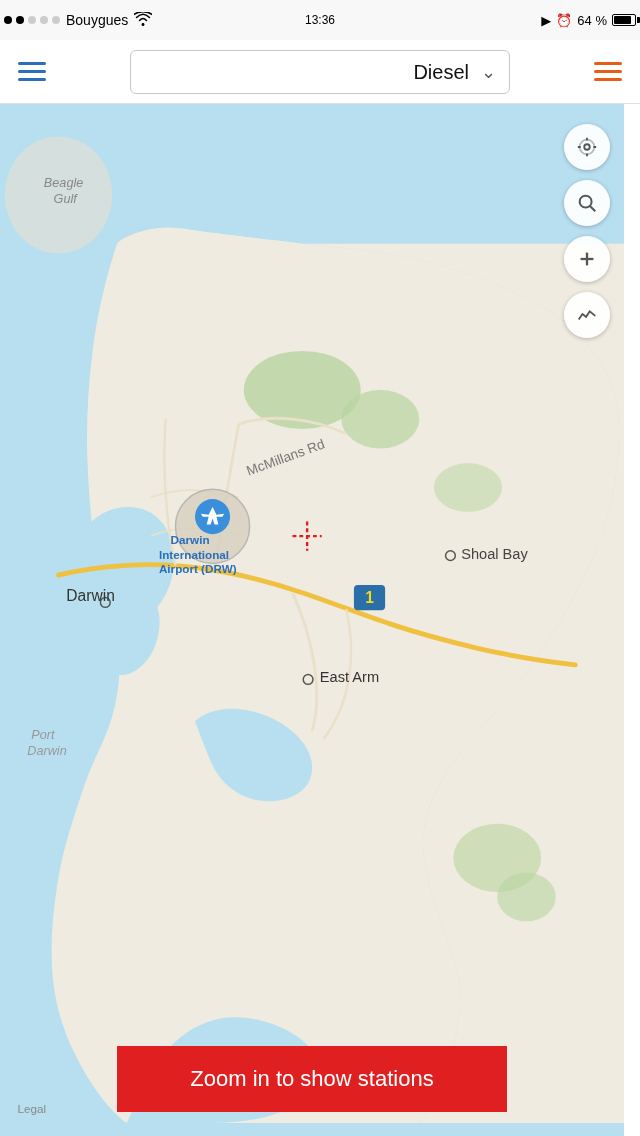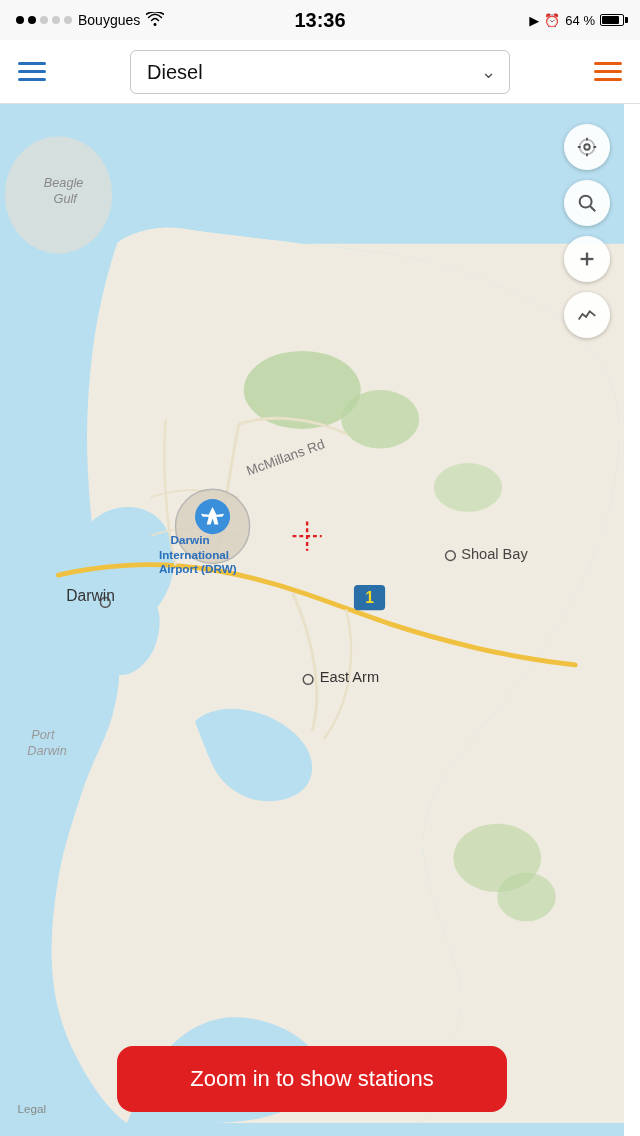--- a/index.html
+++ b/index.html
@@ -7,21 +7,21 @@
     body { width: 640px; height: 1136px; overflow: hidden; font-family: -apple-system, 'Helvetica Neue', Arial, sans-serif; position: relative; background: #fff; }
 
     
     .status-bar {
       width: 640px;
       height: 40px;
       background: #f8f8f8;
       display: flex;
       align-items: center;
       justify-content: space-between;
-      padding: 0 16px;
+      padding: 0 4px;
       position: relative;
       z-index: 100;
     }
     .status-left {
       display: flex;
       align-items: center;
       gap: 6px;
       font-size: 14px;
       font-weight: 500;
     }
@@ -32,21 +32,21 @@
     }
     .dot {
       width: 8px;
       height: 8px;
       border-radius: 50%;
     }
     .dot.filled { background: #000; }
     .dot.empty { background: #ccc; }
     .wifi-icon { font-size: 14px; }
     .carrier { font-size: 14px; font-weight: 500; }
-    .status-center { font-size: 20px; font-weight: 700; position: absolute; left: 50%; transform: translateX(-50%); }
+    .status-center { font-size: 12px; font-weight: 400; position: absolute; left: 50%; transform: translateX(-50%); }
     .status-right {
       display: flex;
       align-items: center;
       gap: 5px;
       font-size: 13px;
     }
     .battery-container {
       display: flex;
       align-items: center;
       gap: 3px;
@@ -120,20 +120,21 @@
       height: 44px;
       border: 1.5px solid #c8c8c8;
       border-radius: 6px;
       background: #fff;
       font-size: 20px;
       padding: 0 40px 0 16px;
       appearance: none;
       -webkit-appearance: none;
       cursor: pointer;
       color: #111;
+      text-align: right;
     }
     .fuel-selector-arrow {
       position: absolute;
       right: 14px;
       top: 50%;
       transform: translateY(-50%);
       pointer-events: none;
       font-size: 18px;
       color: #555;
     }
@@ -183,21 +184,21 @@
 
     
     .zoom-banner {
       position: absolute;
       bottom: 24px;
       left: 50%;
       transform: translateX(-50%);
       width: 390px;
       height: 66px;
       background: #e02020;
-      border-radius: 16px;
+      border-radius: 0;
       display: flex;
       align-items: center;
       justify-content: center;
       z-index: 60;
       cursor: pointer;
     }
     .zoom-banner-text {
       color: #fff;
       font-size: 22px;
       font-weight: 500;

